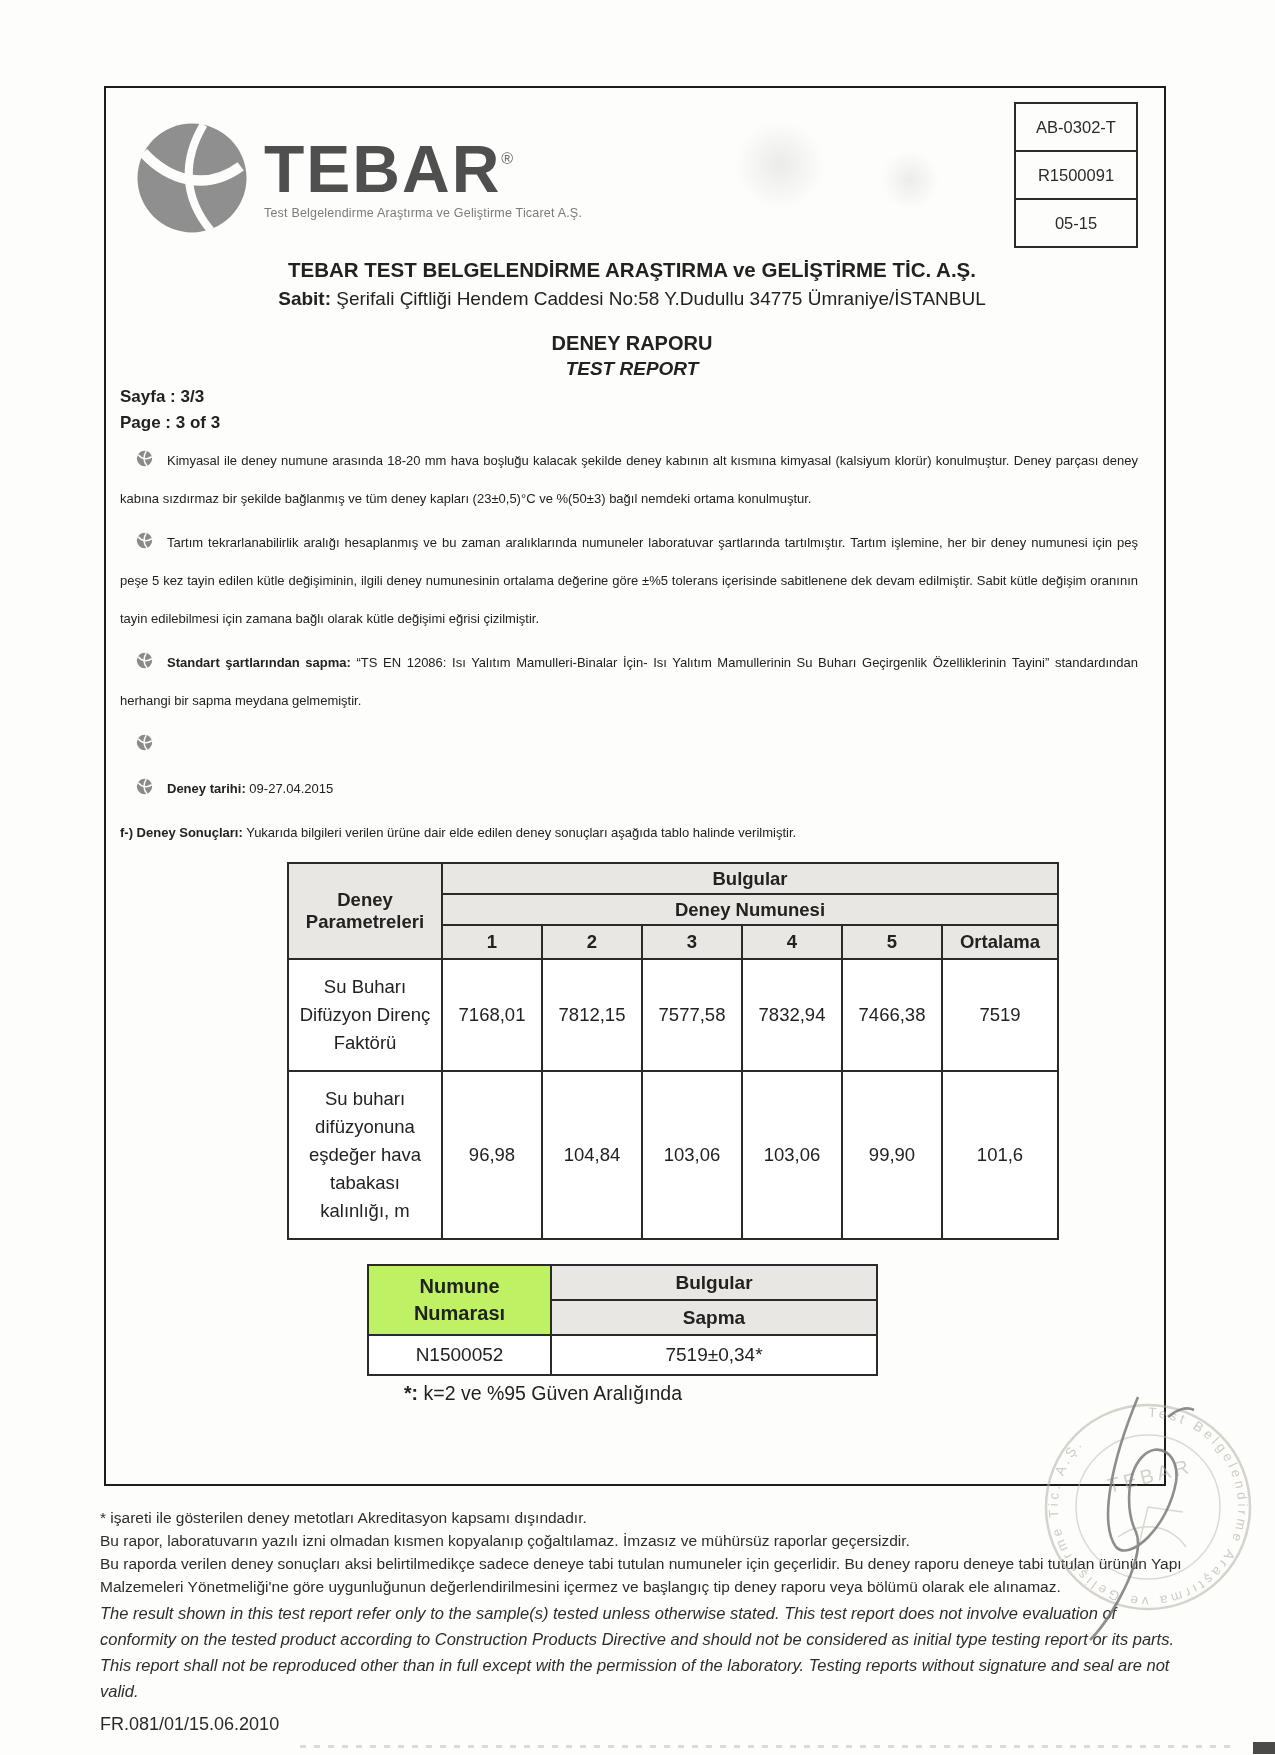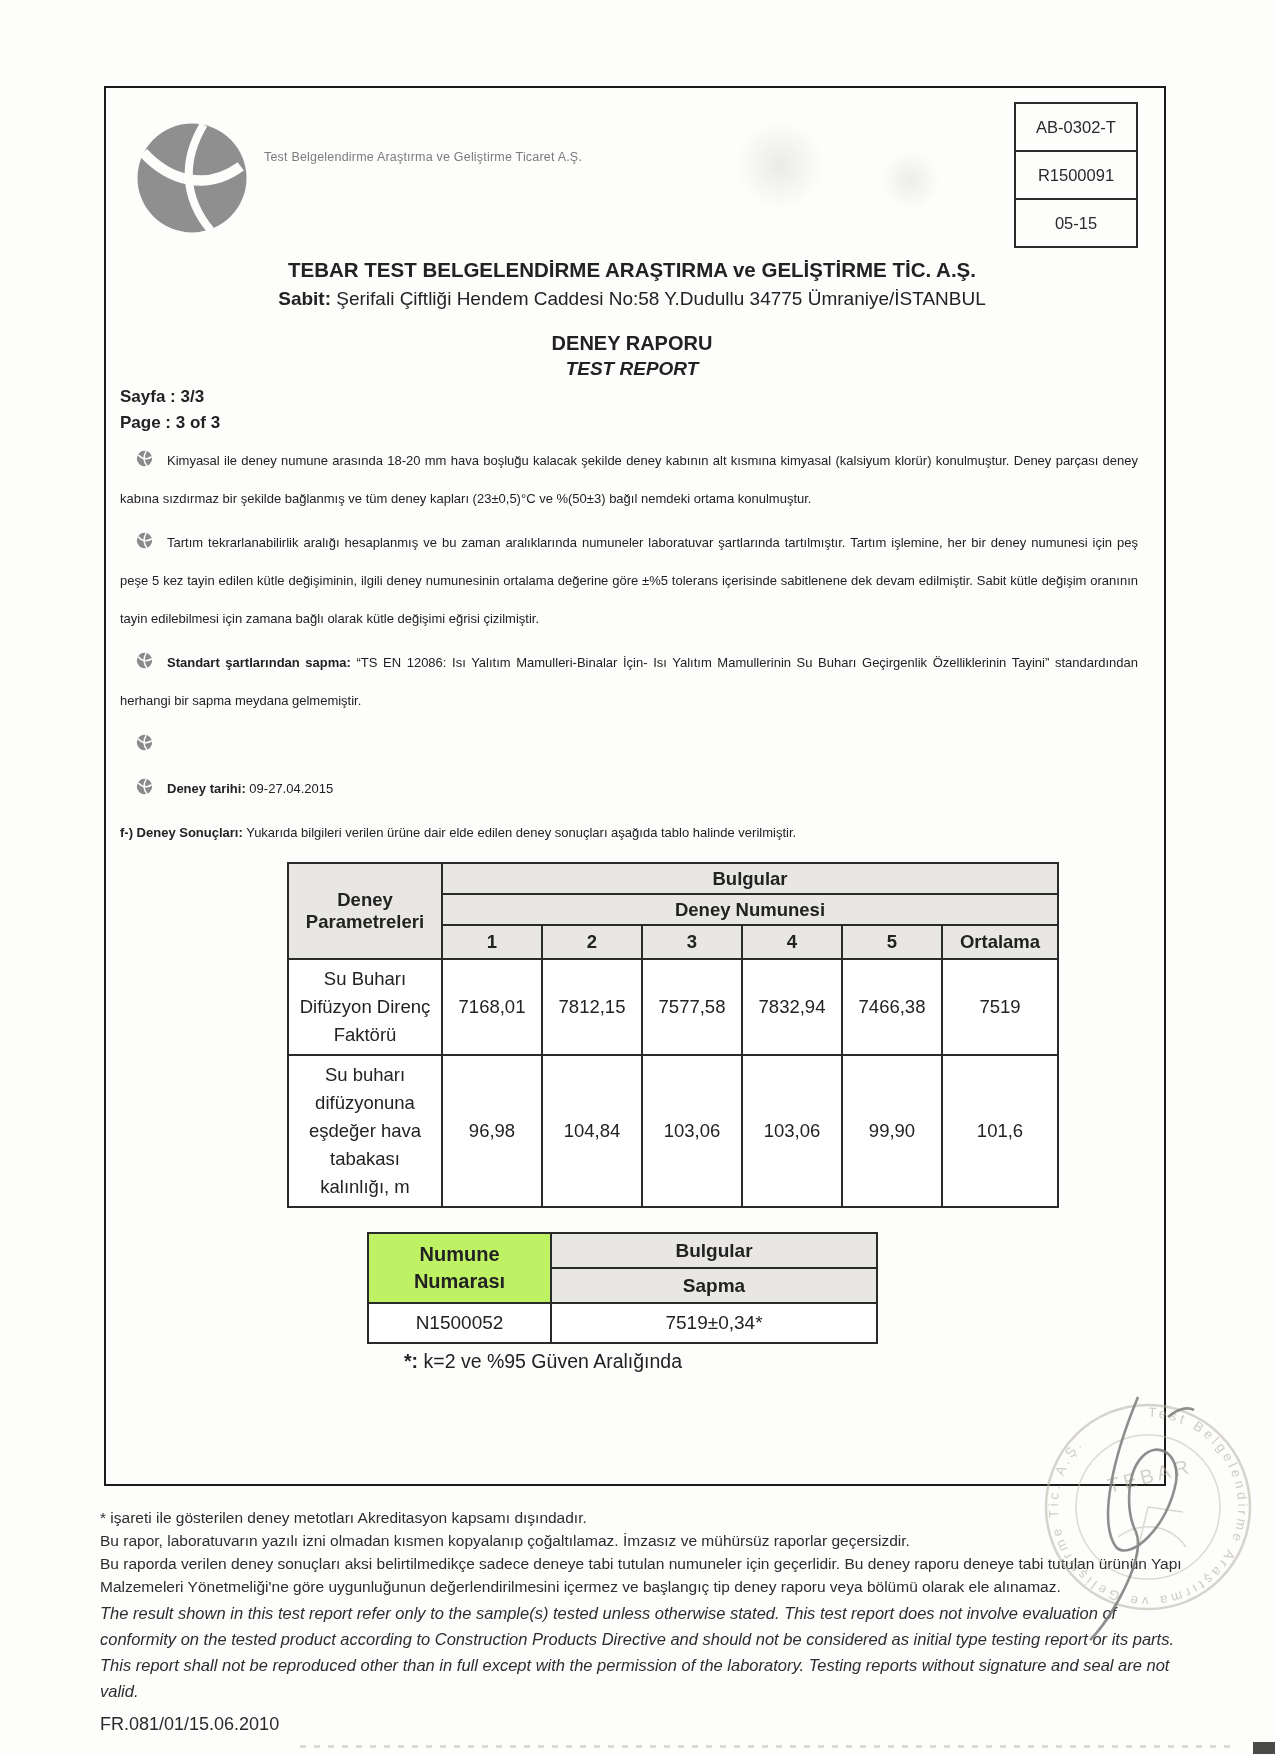--- a/index.html
+++ b/index.html
@@ -21,21 +21,21 @@
     padding:0 0 0 0;
   }
   .inner{padding:10px 20px 0 14px;}
 
   
   .header-area{position:relative;height:158px;}
   .logo{position:absolute;left:14px;top:22px;display:flex;align-items:flex-start;}
   .logo-text-wrap{margin-left:14px;padding-top:14px;}
   .logo-word{font-size:66px;font-weight:bold;color:#4f4f4f;letter-spacing:2px;line-height:70px;}
   .logo-reg{font-size:16px;color:#6a6a6a;vertical-align:28px;}
-  .logo-tagline{font-size:12.5px;color:#7b7b7b;margin-top:16px;letter-spacing:.2px;}
+  .logo-tagline{font-size:12.5px;color:#7b7b7b;margin-top:2px;letter-spacing:.2px;}
   .codes{position:absolute;right:6px;top:4px;border-collapse:collapse;}
   .codes td{
     border:2px solid #2b2b2b;width:118px;height:44px;text-align:center;
     font-size:16.5px;color:#2a2a2a;
   }
 
   .center{text-align:center;}
   .company{font-size:20.5px;font-weight:bold;margin-top:2px;}
   .address{font-size:19px;margin-top:6px;}
   .address b{font-weight:bold;}
@@ -53,21 +53,21 @@
   .bullet{vertical-align:-2px;margin:0 14px 0 16px;}
   .blead{font-weight:bold;}
 
   
   table.t1{border-collapse:collapse;margin:10px 0 0 167px;}
   table.t1 td{border:2px solid #2a2a2a;font-size:18.5px;text-align:center;vertical-align:middle;}
   table.t1 .hd{background:#e9e7e3;font-weight:bold;height:27px;}
   table.t1 .param{width:150px;}
   table.t1 .numc{width:96px;height:30px;}
   table.t1 .avgc{width:112px;}
-  table.t1 .lbl{font-weight:normal;line-height:28px;padding:5px 6px;background:#fff;}
+  table.t1 .lbl{font-weight:normal;line-height:28px;padding:13px 6px;background:#fff;}
   table.t1 .val{background:#fff;padding:16px 4px;}
 
   
   table.t2{border-collapse:collapse;margin:24px 0 0 247px;}
   table.t2 td{border:2px solid #2a2a2a;font-size:19px;text-align:center;vertical-align:middle;}
   table.t2 .namehd{width:165px;font-weight:bold;font-size:20px;line-height:27px;background:#bef264;padding:4px 8px;}
   table.t2 .hd{background:#e9e7e3;font-weight:bold;width:322px;height:31px;}
   table.t2 .val{height:36px;background:#fff;}
   .footnote{font-size:19.5px;margin:6px 0 0 284px;}
   .footnote b{font-weight:bold;}
@@ -98,20 +98,23 @@
   <div class="inner">
 
     <div class="header-area">
       <div class="logo">
         <svg width="116" height="116" viewBox="0 0 100 100">
           <circle cx="50" cy="50" r="47" fill="#8f8f8f"></circle>
           <path d="M8 28 C30 52, 62 62, 92 40" stroke="#fdfdfc" stroke-width="9" fill="none"></path>
           <path d="M60 4 C42 34, 42 66, 66 95" stroke="#fdfdfc" stroke-width="7" fill="none"></path>
         </svg>
         <div class="logo-text-wrap">
+          <div>
+            <span class="logo-word">TEBAR</span><span class="logo-reg">®</span>
+          </div>
           <div class="logo-tagline">Test Belgelendirme Araştırma ve Geliştirme Ticaret  A.Ş.</div>
         </div>
       </div>
       <table class="codes">
         <tbody>
             <tr>
               <td>AB-0302-T</td>
             </tr>
         <tr>
               <td>R1500091</td>

